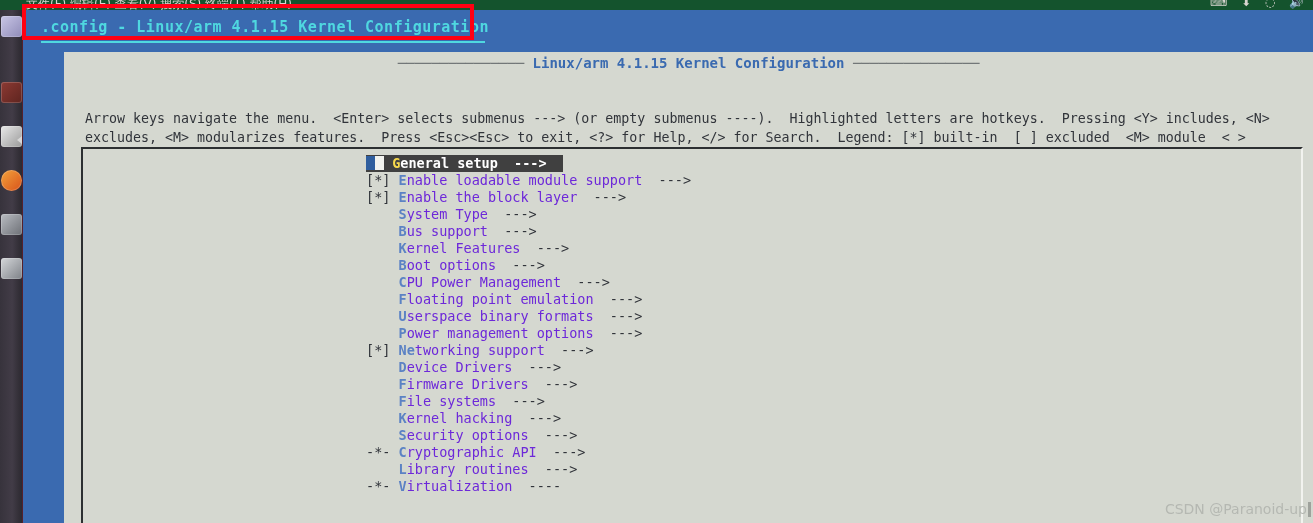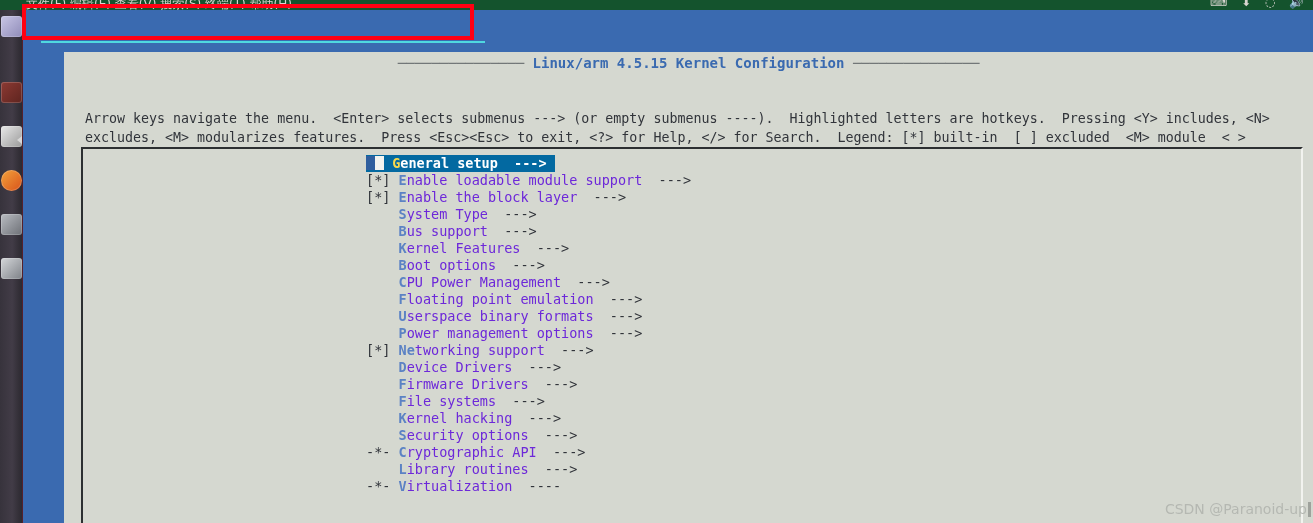--- a/index.html
+++ b/index.html
@@ -125,22 +125,22 @@
   }
   .menu-row { height:17px; display:block; white-space:pre; }
 
   .mark { color:#31343a; }
   .label { color:#6d28d9; }
   .hot { color:#5b82c4; font-weight:bold; }
   .arrow { color:#31343a; }
 
   
   .menu-row.sel {
-    background:#0369a1; color:#ffffff;
-    display:inline-block; padding-right:8px;
+    background:#404040; color:#ffffff;
+    display:inline-block; padding-right:16px;
   }
   .menu-row.sel .label,
   .menu-row.sel .arrow { color:#ffffff; font-weight:bold; }
   .menu-row.sel .hot { color:#f7d94c; font-weight:bold; }
   .cursor-block {
     display:inline-block; width:9px; height:14px;
     background:#f2f3ef; vertical-align:-2px;
   }
   .lead-block {
     display:inline-block; width:9px; height:14px;
@@ -174,27 +174,30 @@
     <div class="dock-icon i1"></div>
     <div class="dock-icon i2"></div>
     <div class="dock-icon i3"></div>
     <div class="dock-icon i4"></div>
     <div class="dock-icon i5"></div>
     <div class="dock-arrow"></div>
   </div>
 
   <div class="term">
 
+    <div class="title-bar">
+      <span class="title-text">.config - Linux/arm 4.1.15 Kernel Configuration</span>
+    </div>
     <div class="title-underline"></div>
 
     <div class="body-panel">
 
       <div class="main-title">
         <span class="dash">───────────────</span>
-        <span>Linux/arm 4.5.15 Kernel Configuration</span>
+        <span>Linux/arm 4.1.15 Kernel Configuration</span>
         <span class="dash">───────────────</span>
       </div>
 
       <div class="help-text">Arrow keys navigate the menu.  &lt;Enter&gt; selects submenus ---&gt; (or empty submenus ----).  Highlighted letters are hotkeys.  Pressing &lt;Y&gt; includes, &lt;N&gt; excludes, &lt;M&gt; modularizes features.  Press &lt;Esc&gt;&lt;Esc&gt; to exit, &lt;?&gt; for Help, &lt;/&gt; for Search.  Legend: [*] built-in  [ ] excluded  &lt;M&gt; module  &lt; &gt; module capable</div>
 
       <div class="listbox">
         <div class="menu-list" id="menu-list"><div class="menu-row sel"><span class="lead-block"></span><span class="cursor-block"></span><span class="mark"> </span><span class="hot">G</span><span class="label">eneral setup</span><span class="arrow">  ---&gt;</span></div><div class="menu-row"><span class="mark">[*] </span><span class="hot">E</span><span class="label">nable loadable module support</span><span class="arrow">  ---&gt;</span></div><div class="menu-row"><span class="mark">[*] </span><span class="hot">E</span><span class="label">nable the block layer</span><span class="arrow">  ---&gt;</span></div><div class="menu-row"><span class="mark">    </span><span class="hot">S</span><span class="label">ystem Type</span><span class="arrow">  ---&gt;</span></div><div class="menu-row"><span class="mark">    </span><span class="hot">B</span><span class="label">us support</span><span class="arrow">  ---&gt;</span></div><div class="menu-row"><span class="mark">    </span><span class="hot">K</span><span class="label">ernel Features</span><span class="arrow">  ---&gt;</span></div><div class="menu-row"><span class="mark">    </span><span class="hot">B</span><span class="label">oot options</span><span class="arrow">  ---&gt;</span></div><div class="menu-row"><span class="mark">    </span><span class="hot">C</span><span class="label">PU Power Management</span><span class="arrow">  ---&gt;</span></div><div class="menu-row"><span class="mark">    </span><span class="hot">F</span><span class="label">loating point emulation</span><span class="arrow">  ---&gt;</span></div><div class="menu-row"><span class="mark">    </span><span class="hot">U</span><span class="label">serspace binary formats</span><span class="arrow">  ---&gt;</span></div><div class="menu-row"><span class="mark">    </span><span class="hot">P</span><span class="label">ower management options</span><span class="arrow">  ---&gt;</span></div><div class="menu-row"><span class="mark">[*] </span><span class="hot">Ne</span><span class="label">tworking support</span><span class="arrow">  ---&gt;</span></div><div class="menu-row"><span class="mark">    </span><span class="hot">D</span><span class="label">evice Drivers</span><span class="arrow">  ---&gt;</span></div><div class="menu-row"><span class="mark">    </span><span class="hot">F</span><span class="label">irmware Drivers</span><span class="arrow">  ---&gt;</span></div><div class="menu-row"><span class="mark">    </span><span class="hot">F</span><span class="label">ile systems</span><span class="arrow">  ---&gt;</span></div><div class="menu-row"><span class="mark">    </span><span class="hot">K</span><span class="label">ernel hacking</span><span class="arrow">  ---&gt;</span></div><div class="menu-row"><span class="mark">    </span><span class="hot">S</span><span class="label">ecurity options</span><span class="arrow">  ---&gt;</span></div><div class="menu-row"><span class="mark">-*- </span><span class="hot">C</span><span class="label">ryptographic API</span><span class="arrow">  ---&gt;</span></div><div class="menu-row"><span class="mark">    </span><span class="hot">L</span><span class="label">ibrary routines</span><span class="arrow">  ---&gt;</span></div><div class="menu-row"><span class="mark">-*- </span><span class="hot">V</span><span class="label">irtualization</span><span class="arrow">  ----</span></div></div>
       </div>
 
     </div>

